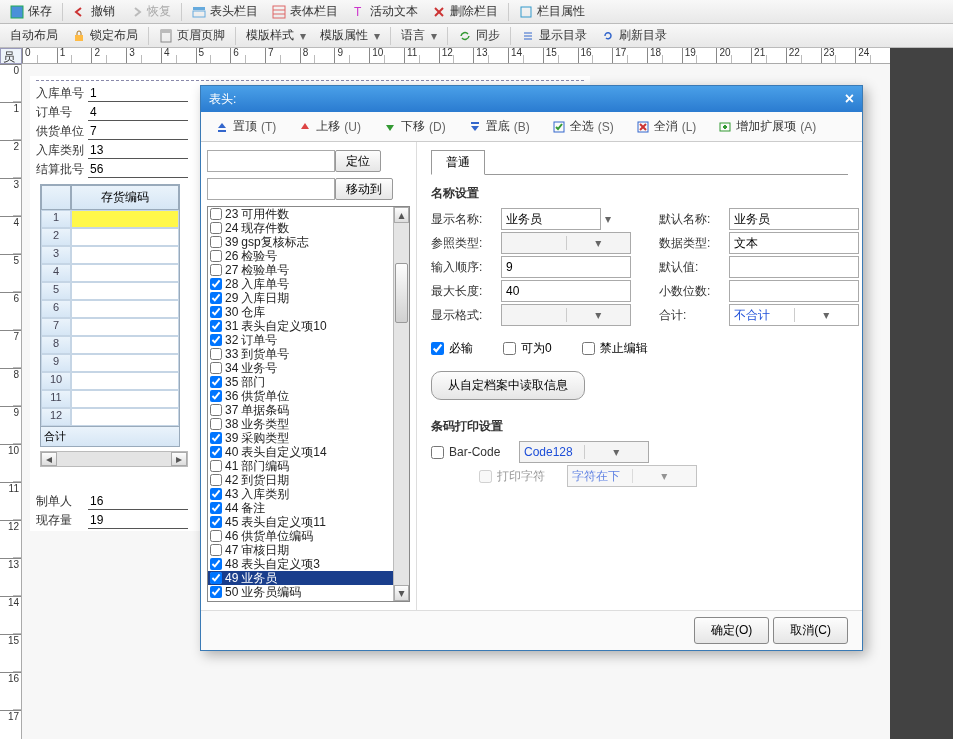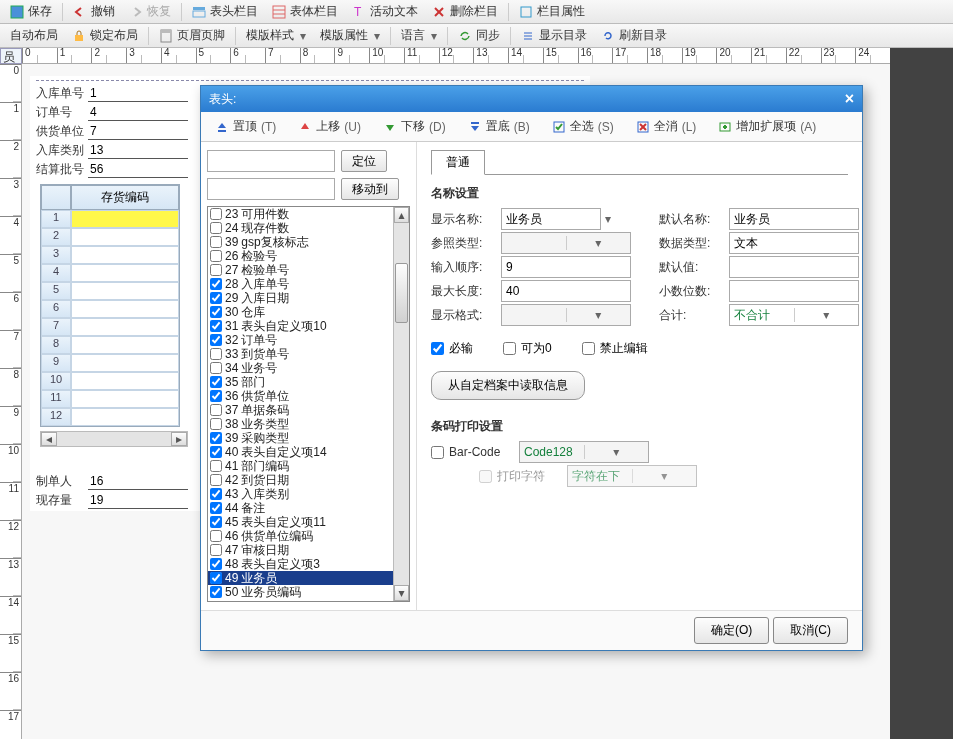--- a/index.html
+++ b/index.html
@@ -48,21 +48,21 @@
 
 .dialog { position:absolute; left:200px; top:85px; width:663px; height:566px; background:#fff; border:1px solid #3a7ab5; box-shadow: 4px 4px 12px rgba(0,0,0,.3); display:flex; flex-direction:column;}
 .dlg-title { height:26px; background: linear-gradient(#4aa0e8,#2a7bd0); color:#fff; display:flex; align-items:center; padding:0 8px; justify-content:space-between;}
 .dlg-close { color:#fff; font-size:16px; cursor:pointer; font-weight:bold;}
 .dlg-tbar { height:30px; border-bottom:1px solid #ccc; display:flex; align-items:center; padding:0 6px; gap:6px; background:#fafafa;}
 .dlg-tbar .tbtn { display:flex; align-items:center; gap:4px; padding:3px 8px; color:#333; cursor:pointer;}
 .dlg-tbar .tbtn .key { color:#666; }
 .dlg-body { flex:1; display:flex; overflow:hidden; }
 
 .leftpane { width:216px; border-right:1px solid #ddd; padding:8px 6px; display:flex; flex-direction:column; gap:6px;}
-.leftpane .srch-row { display:flex; gap:6px; align-items:flex-start; }
+.leftpane .srch-row { display:flex; align-items:flex-start; }
 .leftpane input[type=text] { border:1px solid #aaa; height:22px; padding:0 4px; }
 .leftpane .btn { border:1px solid #999; background:linear-gradient(#fdfdfd,#e6e6e6); height:22px; padding:0 10px; cursor:pointer; border-radius:2px;}
 .listbox { flex:1; border:1px solid #888; background:#fff; overflow:hidden; position:relative;}
 .listinner{position:absolute; inset:0 16px 0 0; overflow:hidden;}
 .lrow { display:flex; align-items:center; height:14px; padding:0 2px; gap:3px; font-size:12px; color:#222; white-space:nowrap;}
 .lrow.sel { background:#1a3e8c; color:#fff; }
 .lrow input { width:12px; height:12px; }
 .vscroll { position:absolute; right:0; top:0; bottom:0; width:16px; background:#e4e4e4; border-left:1px solid #bbb; display:flex; flex-direction:column;}
 .vscroll .vbtn{height:16px;background:linear-gradient(#fdfdfd,#ddd);border:1px solid #aaa;text-align:center;line-height:14px;color:#555;}
 .vscroll .vtrack{flex:1; position:relative;}
@@ -70,21 +70,21 @@
 
 .rightpane { flex:1; padding:8px 14px; overflow:auto;}
 .tab { display:inline-block; border:1px solid #999; border-bottom:1px solid #fff; background:#fff; padding:3px 14px; margin-bottom:-1px; position:relative; z-index:1;}
 .tabline { border-bottom:1px solid #999; margin-bottom:10px;}
 .section-h { font-weight:bold; color:#333; margin: 10px 0 6px; }
 .fgrid { display:grid; grid-template-columns: 62px 130px 12px 62px 130px; gap:6px 8px; align-items:center; margin-bottom:2px;}
 .fgrid label{ color:#333; }
 .tinput { border:1px solid #aaa; height:22px; padding:0 4px; width:100%; }
 .combo { border:1px solid #aaa; height:22px; display:flex; align-items:center; background:#f4f4f4;}
 .combo.white{background:#fff;}
-.combo span{flex:1; padding:0 4px; color:#15803d;}
+.combo span{flex:1; padding:0 4px; color:#1d4ed8;}
 .combo .dd{ width:18px; text-align:center; color:#666; border-left:1px solid #ccc;}
 .chkrow { display:flex; gap:30px; align-items:center; margin:14px 0;}
 .chkrow label{ display:flex; align-items:center; gap:5px;}
 .bigbtn { border:1px solid #999; background:linear-gradient(#fdfdfd,#e6e6e6); padding:5px 16px; border-radius:10px; cursor:pointer;}
 
 .dlg-foot { height:40px; border-top:1px solid #ddd; display:flex; justify-content:flex-end; align-items:center; gap:4px; padding:0 14px; background:#fafafa;}
 .dlg-foot button { border:1px solid #888; background:linear-gradient(#fdfdfd,#e6e6e6); padding:4px 16px; border-radius:3px; cursor:pointer;}
 
 svg{display:block;}
 .dashed-sep{border-top:1px dashed #88a; margin:4px 6px;}
@@ -355,20 +355,21 @@
             </div>
             <div class="grow">
               <div class="gc rn">11</div>
               <div class="gc cell"></div>
             </div>
             <div class="grow">
               <div class="gc rn">12</div>
               <div class="gc cell"></div>
             </div>
           </div>
+      <div class="gfoot">合计</div>
     </div>
     <div class="hscroll">
           <div class="sbtn">◂</div>
           <div class="strack"></div>
           <div class="sbtn">▸</div>
         </div>
 
     <div style="height:24px"></div>
     <div class="formrow">
           <label>制单人</label>

